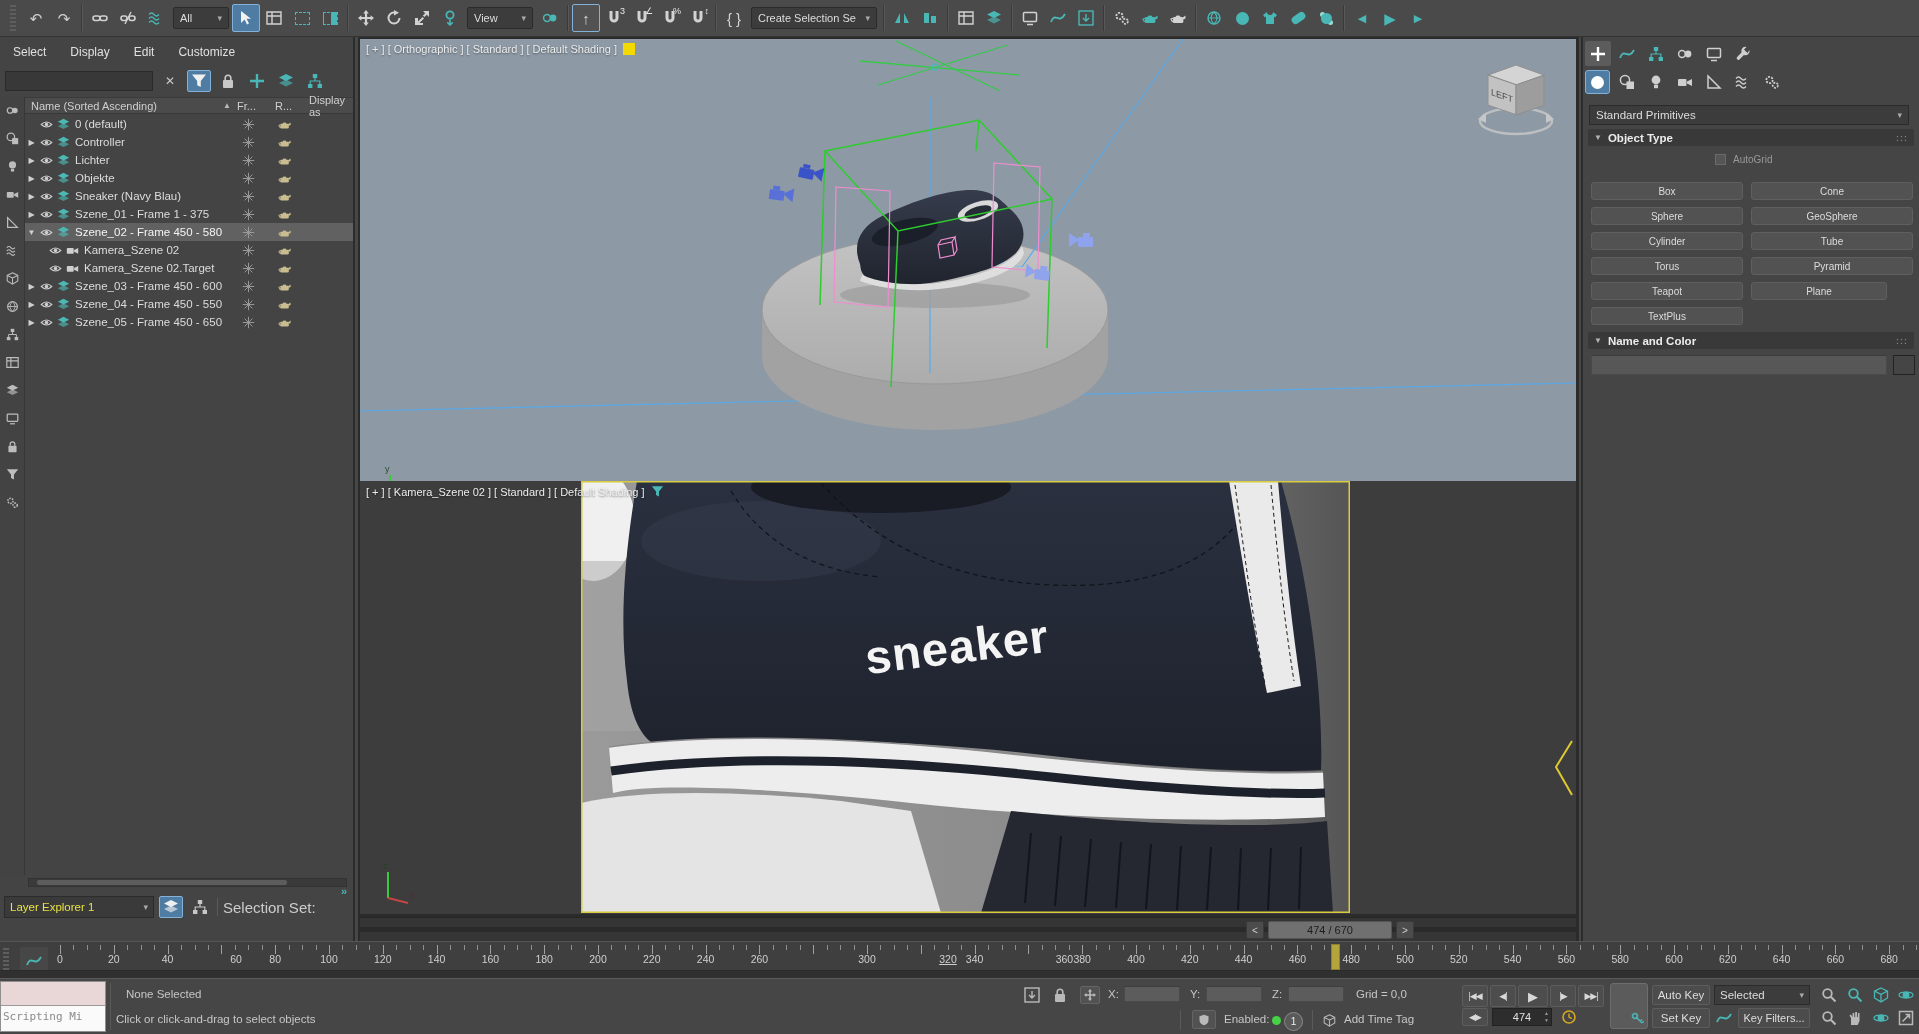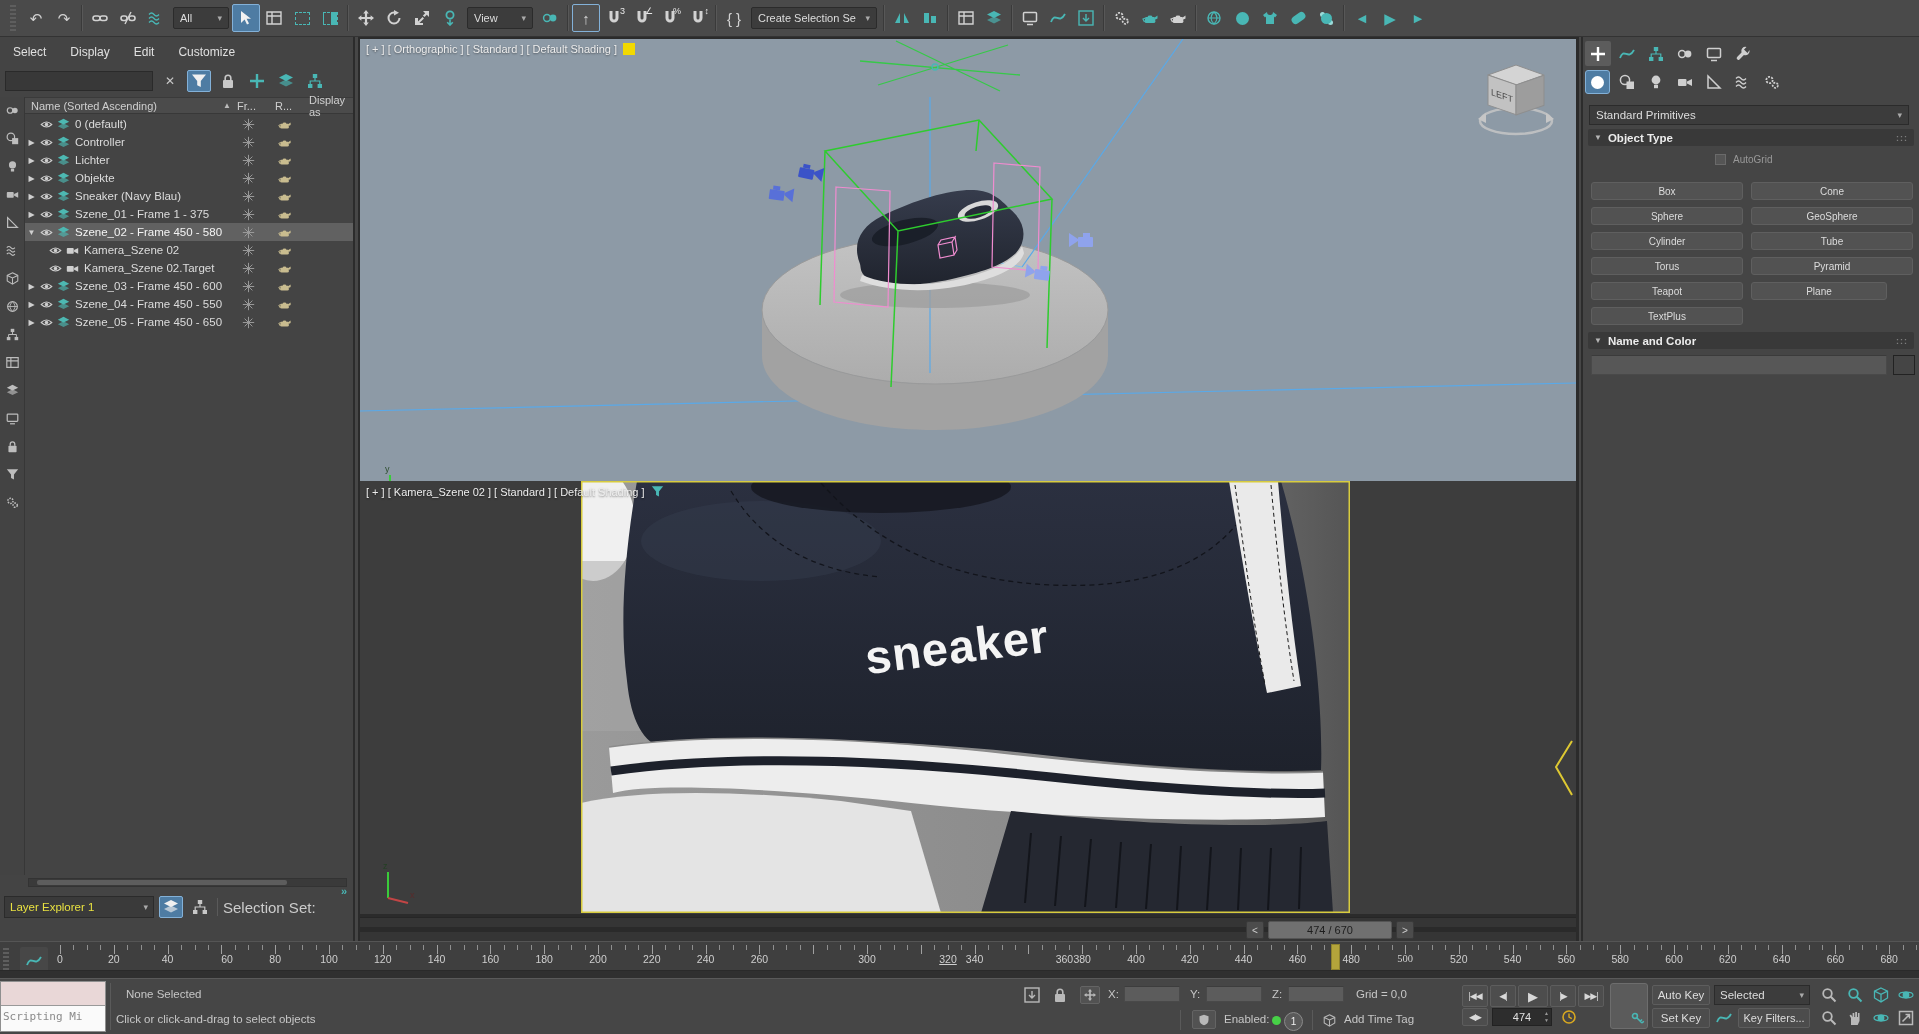--- a/index.html
+++ b/index.html
@@ -1198,21 +1198,21 @@
         <svg class="ic">
           <use href="#i-curve"></use>
         </svg>
       </div>
     <div id="rticks-minor"></div>
     <div id="rticks-major"></div>
     <div id="rlabels">
         <span class="rlab" style="left: 60px;">0</span>
         <span class="rlab" style="left: 113.8px;">20</span>
         <span class="rlab" style="left: 167.6px;">40</span>
-        <span class="rlab" style="left: 227px;">60</span>
+        <span class="rlab" style="left: 236px;">60</span>
         <span class="rlab" style="left: 275.2px;">80</span>
         <span class="rlab" style="left: 329px;">100</span>
         <span class="rlab" style="left: 382.8px;">120</span>
         <span class="rlab" style="left: 436.6px;">140</span>
         <span class="rlab" style="left: 490.4px;">160</span>
         <span class="rlab" style="left: 544.2px;">180</span>
         <span class="rlab" style="left: 598px;">200</span>
         <span class="rlab" style="left: 651.8px;">220</span>
         <span class="rlab" style="left: 705.6px;">240</span>
         <span class="rlab" style="left: 759.4px;">260</span>
@@ -1220,21 +1220,21 @@
         <span class="rlab" style="left: 867px;">300</span>
         <span class="rlab" style="left: 948px; text-decoration: underline;">320</span>
         <span class="rlab" style="left: 974.6px;">340</span>
         <span class="rlab" style="left: 1028.4px; margin-left: 36px;">360</span>
         <span class="rlab" style="left: 1082.2px;">380</span>
         <span class="rlab" style="left: 1136px;">400</span>
         <span class="rlab" style="left: 1189.8px;">420</span>
         <span class="rlab" style="left: 1243.6px;">440</span>
         <span class="rlab" style="left: 1297.4px;">460</span>
         <span class="rlab" style="left: 1351.2px;">480</span>
-        <span class="rlab" style="left: 1405px; font-family: Liberation Serif, serif;">500</span>
+        <span class="rlab" style="left: 1405px;">500</span>
         <span class="rlab" style="left: 1458.8px;">520</span>
         <span class="rlab" style="left: 1512.6px;">540</span>
         <span class="rlab" style="left: 1566.4px;">560</span>
         <span class="rlab" style="left: 1620.2px;">580</span>
         <span class="rlab" style="left: 1674px;">600</span>
         <span class="rlab" style="left: 1727.8px;">620</span>
         <span class="rlab" style="left: 1781.6px;">640</span>
         <span class="rlab" style="left: 1835.4px;">660</span>
         <span class="rlab" style="left: 1889.2px;">680</span>
       </div>

